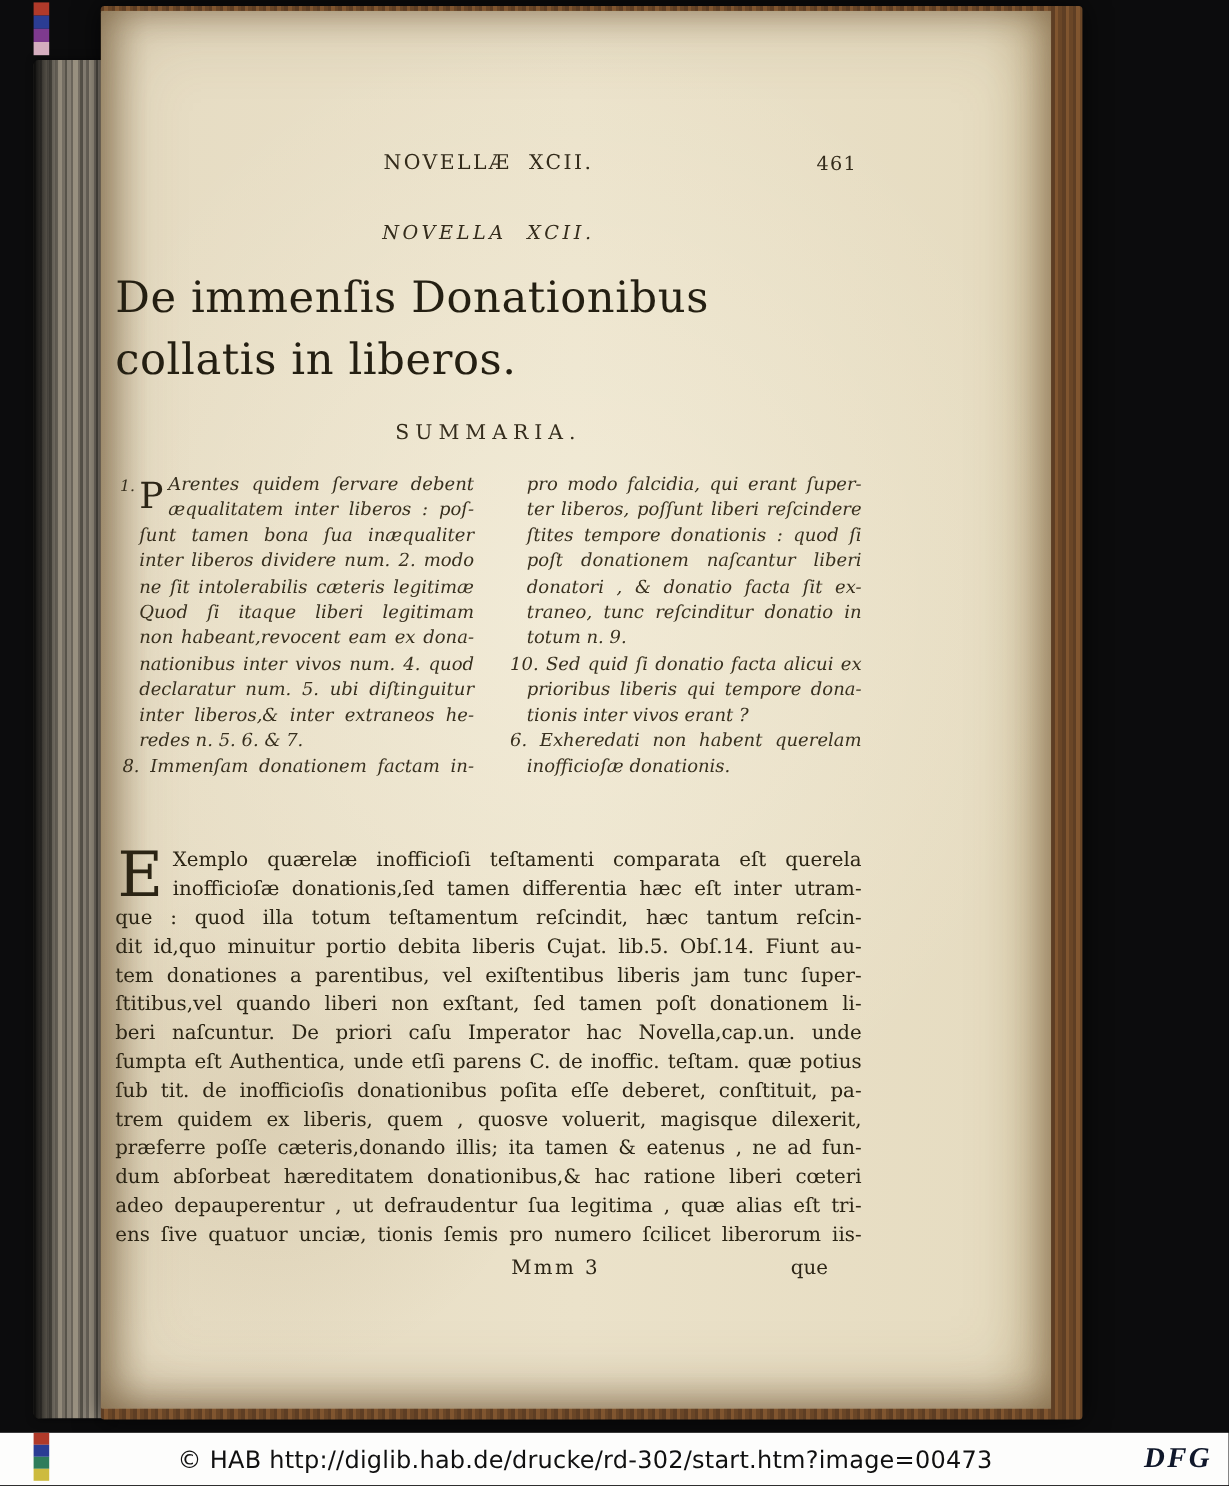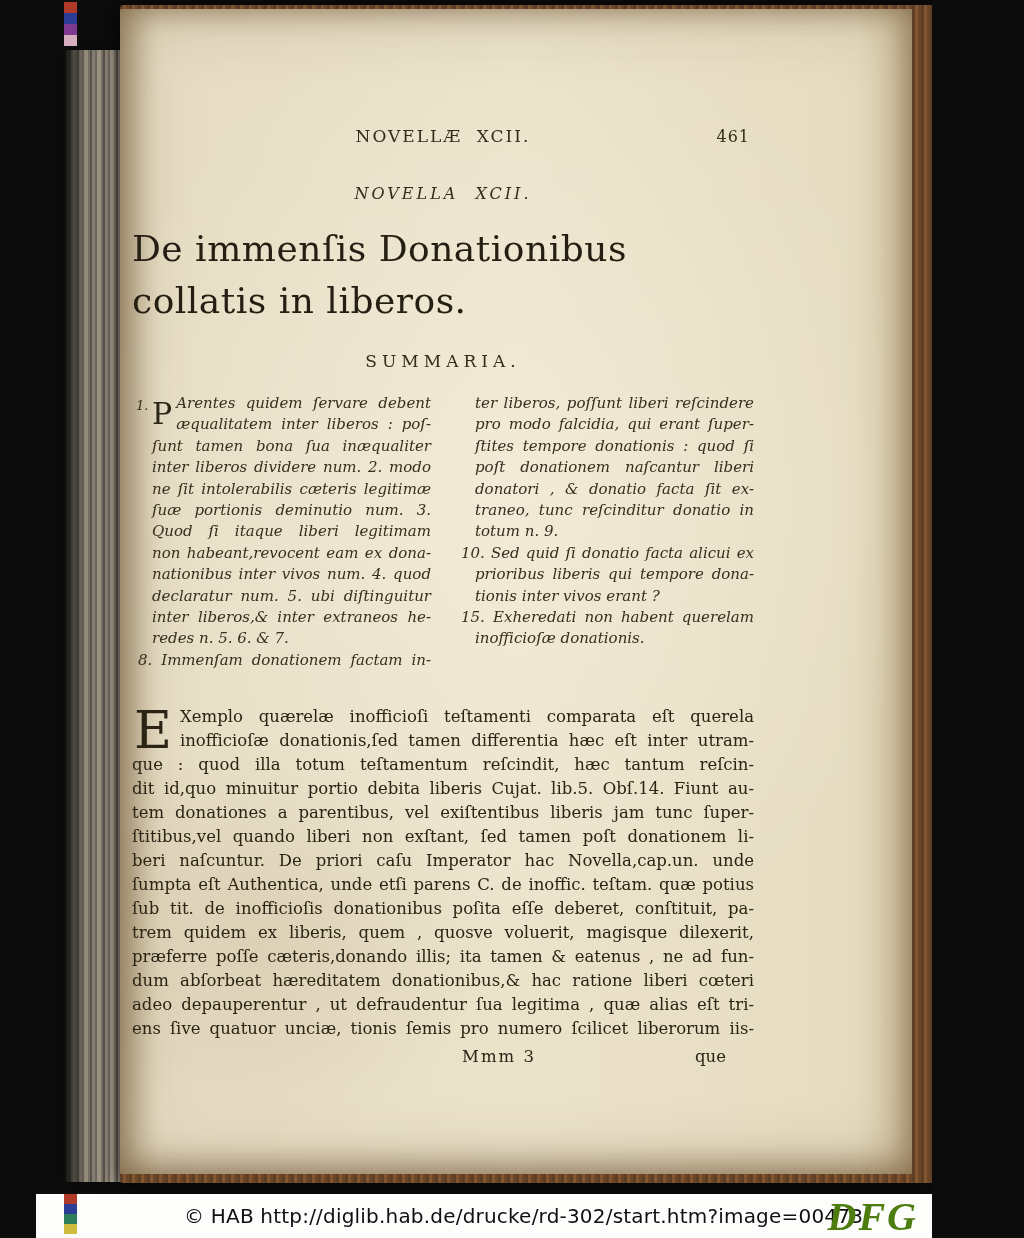--- a/index.html
+++ b/index.html
@@ -1,18 +1,18 @@
 <!DOCTYPE html>
 <html><head>
 <meta charset="utf-8">
 <style>
   * { margin:0; padding:0; box-sizing:border-box; }
   html,body { width:1024px; height:1238px; background:#0c0c0d; font-family:"DejaVu Serif", serif; }
 
-  .stage { position:relative; width:896px; height:1238px; background:#0c0c0d; overflow:hidden;margin-left:36px; }
+  .stage { position:relative; width:1024px; height:1238px; background:#0c0c0d; overflow:hidden; }
 
   
   .photo { position:absolute; left:0; top:0; right:0; bottom:44px; }
 
   .spine-edges {
     position:absolute; left:28px; top:50px; width:60px; height:1132px;
     background:
       linear-gradient(90deg, rgba(8,8,8,0.95) 0%, rgba(90,84,74,0.25) 35%, rgba(0,0,0,0) 75%),
       repeating-linear-gradient(90deg, #57534a 0 2px, #8d867a 2px 5px, #6e685e 5px 7px, #a39a89 7px 11px, #7c756a 11px 13px);
     border-radius:4px 0 0 4px;
@@ -78,21 +78,21 @@
   .sig-row { position:relative; margin-top:4px; font-size:16.5px; line-height:24px; }
   .signature-mark { display:inline-block; margin-left:330px; letter-spacing:2px; }
   .catchword { position:absolute; right:28px; top:0; }
 
   
   .footer-bar { position:absolute; left:0; right:0; bottom:0; height:44px; background:#fdfdfc; z-index:5; }
   .attribution { position:absolute; left:148px; top:50%; transform:translateY(-50%);
     font-family:"DejaVu Sans", sans-serif; font-size:20px; color:#101010; letter-spacing:0.2px; }
   .dfg-logo { position:absolute; right:14px; top:50%; transform:translateY(-50%);
     font-family:"Liberation Serif", serif; font-weight:bold; font-style:italic;
-    font-size:40px; letter-spacing:2px; color:#4d7c0f; }
+    font-size:24px; letter-spacing:2px; color:#0f172a; }
 </style>
 </head>
 <body>
 
 <div class="stage">
 
   <div class="photo">
     <div class="spine-edges"></div>
 
     <div class="page-block">
@@ -115,41 +115,40 @@
 
           <div class="summary-cols">
             <div class="scol">
               <span class="item-marker">1.</span>
               <span class="dropcap-p">P</span>
             <div class="sline">Arentes quidem ſervare debent</div>
                 <div class="sline">æqualitatem inter liberos : poſ-</div>
                 <div class="sline">ſunt tamen bona ſua inæqualiter</div>
                 <div class="sline">inter liberos dividere num. 2. modo</div>
                 <div class="sline">ne ſit intolerabilis cæteris legitimæ</div>
-                <div class="sline">ſuæ portionis deminutio num. 3.</div>
                 <div class="sline">Quod ſi itaque liberi legitimam</div>
                 <div class="sline">non habeant,revocent eam ex dona-</div>
                 <div class="sline">nationibus inter vivos num. 4. quod</div>
                 <div class="sline">declaratur num. 5. ubi diſtinguitur</div>
                 <div class="sline">inter liberos,&amp; inter extraneos he-</div>
                 <div class="sline flush">redes n. 5. 6. &amp; 7.</div>
                 <div class="sline hang">8. Immenſam donationem factam in-</div>
               </div>
             <div class="scol">
+                <div class="sline">pro modo falcidia, qui erant ſuper-</div>
                 <div class="sline">ter liberos, poſſunt liberi reſcindere</div>
-                <div class="sline">pro modo falcidia, qui erant ſuper-</div>
                 <div class="sline">ſtites tempore donationis : quod ſi</div>
                 <div class="sline">poſt donationem naſcantur liberi</div>
                 <div class="sline">donatori , &amp; donatio facta ſit ex-</div>
                 <div class="sline">traneo, tunc reſcinditur donatio in</div>
                 <div class="sline flush">totum n. 9.</div>
                 <div class="sline hang">10. Sed quid ſi donatio facta alicui ex</div>
                 <div class="sline">prioribus liberis qui tempore dona-</div>
                 <div class="sline flush">tionis inter vivos erant ?</div>
-                <div class="sline hang">15. Exheredati non habent querelam</div>
+                <div class="sline hang">6. Exheredati non habent querelam</div>
                 <div class="sline flush">inofficioſæ donationis.</div>
               </div>
           </div>
 
           <div class="body-text">
             <span class="dropcap-e">E</span>
           <div class="bline">Xemplo quærelæ inofficioſi teſtamenti comparata eſt querela</div>
               <div class="bline">inofficioſæ donationis,ſed tamen differentia hæc eſt inter utram-</div>
               <div class="bline">que : quod illa totum teſtamentum reſcindit, hæc tantum reſcin-</div>
               <div class="bline">dit id,quo minuitur portio debita liberis Cujat. lib.5. Obſ.14. Fiunt au-</div>

